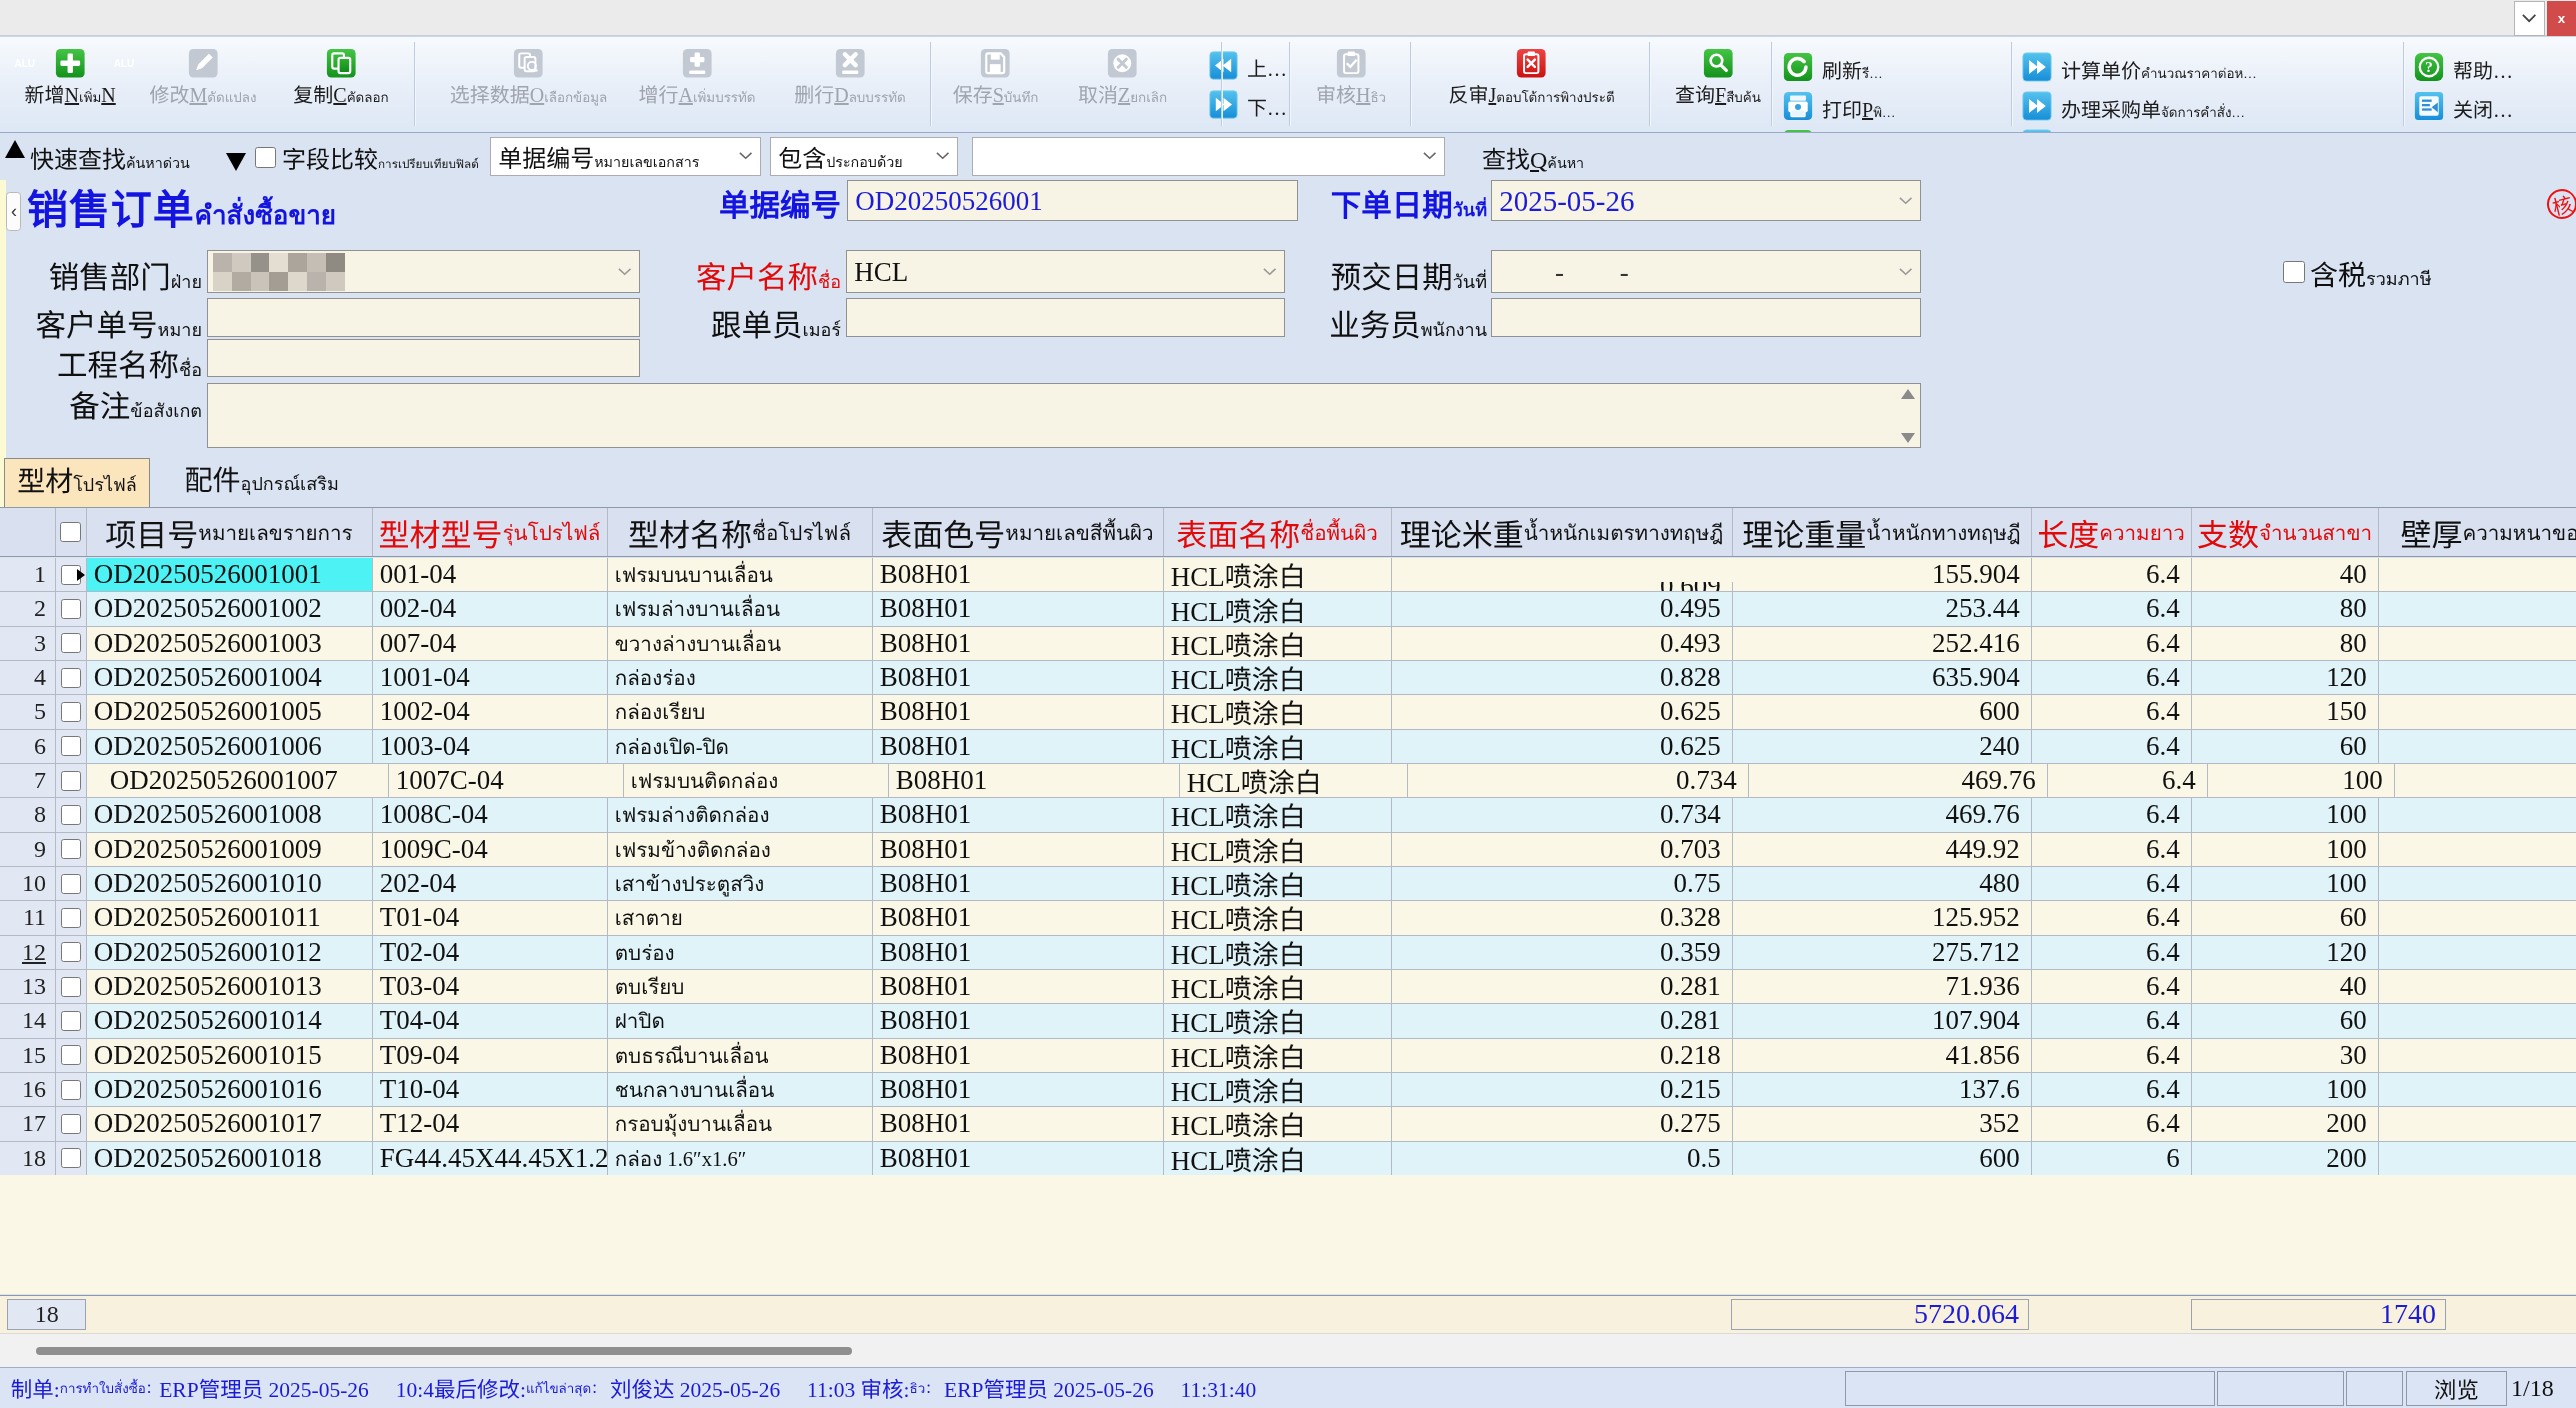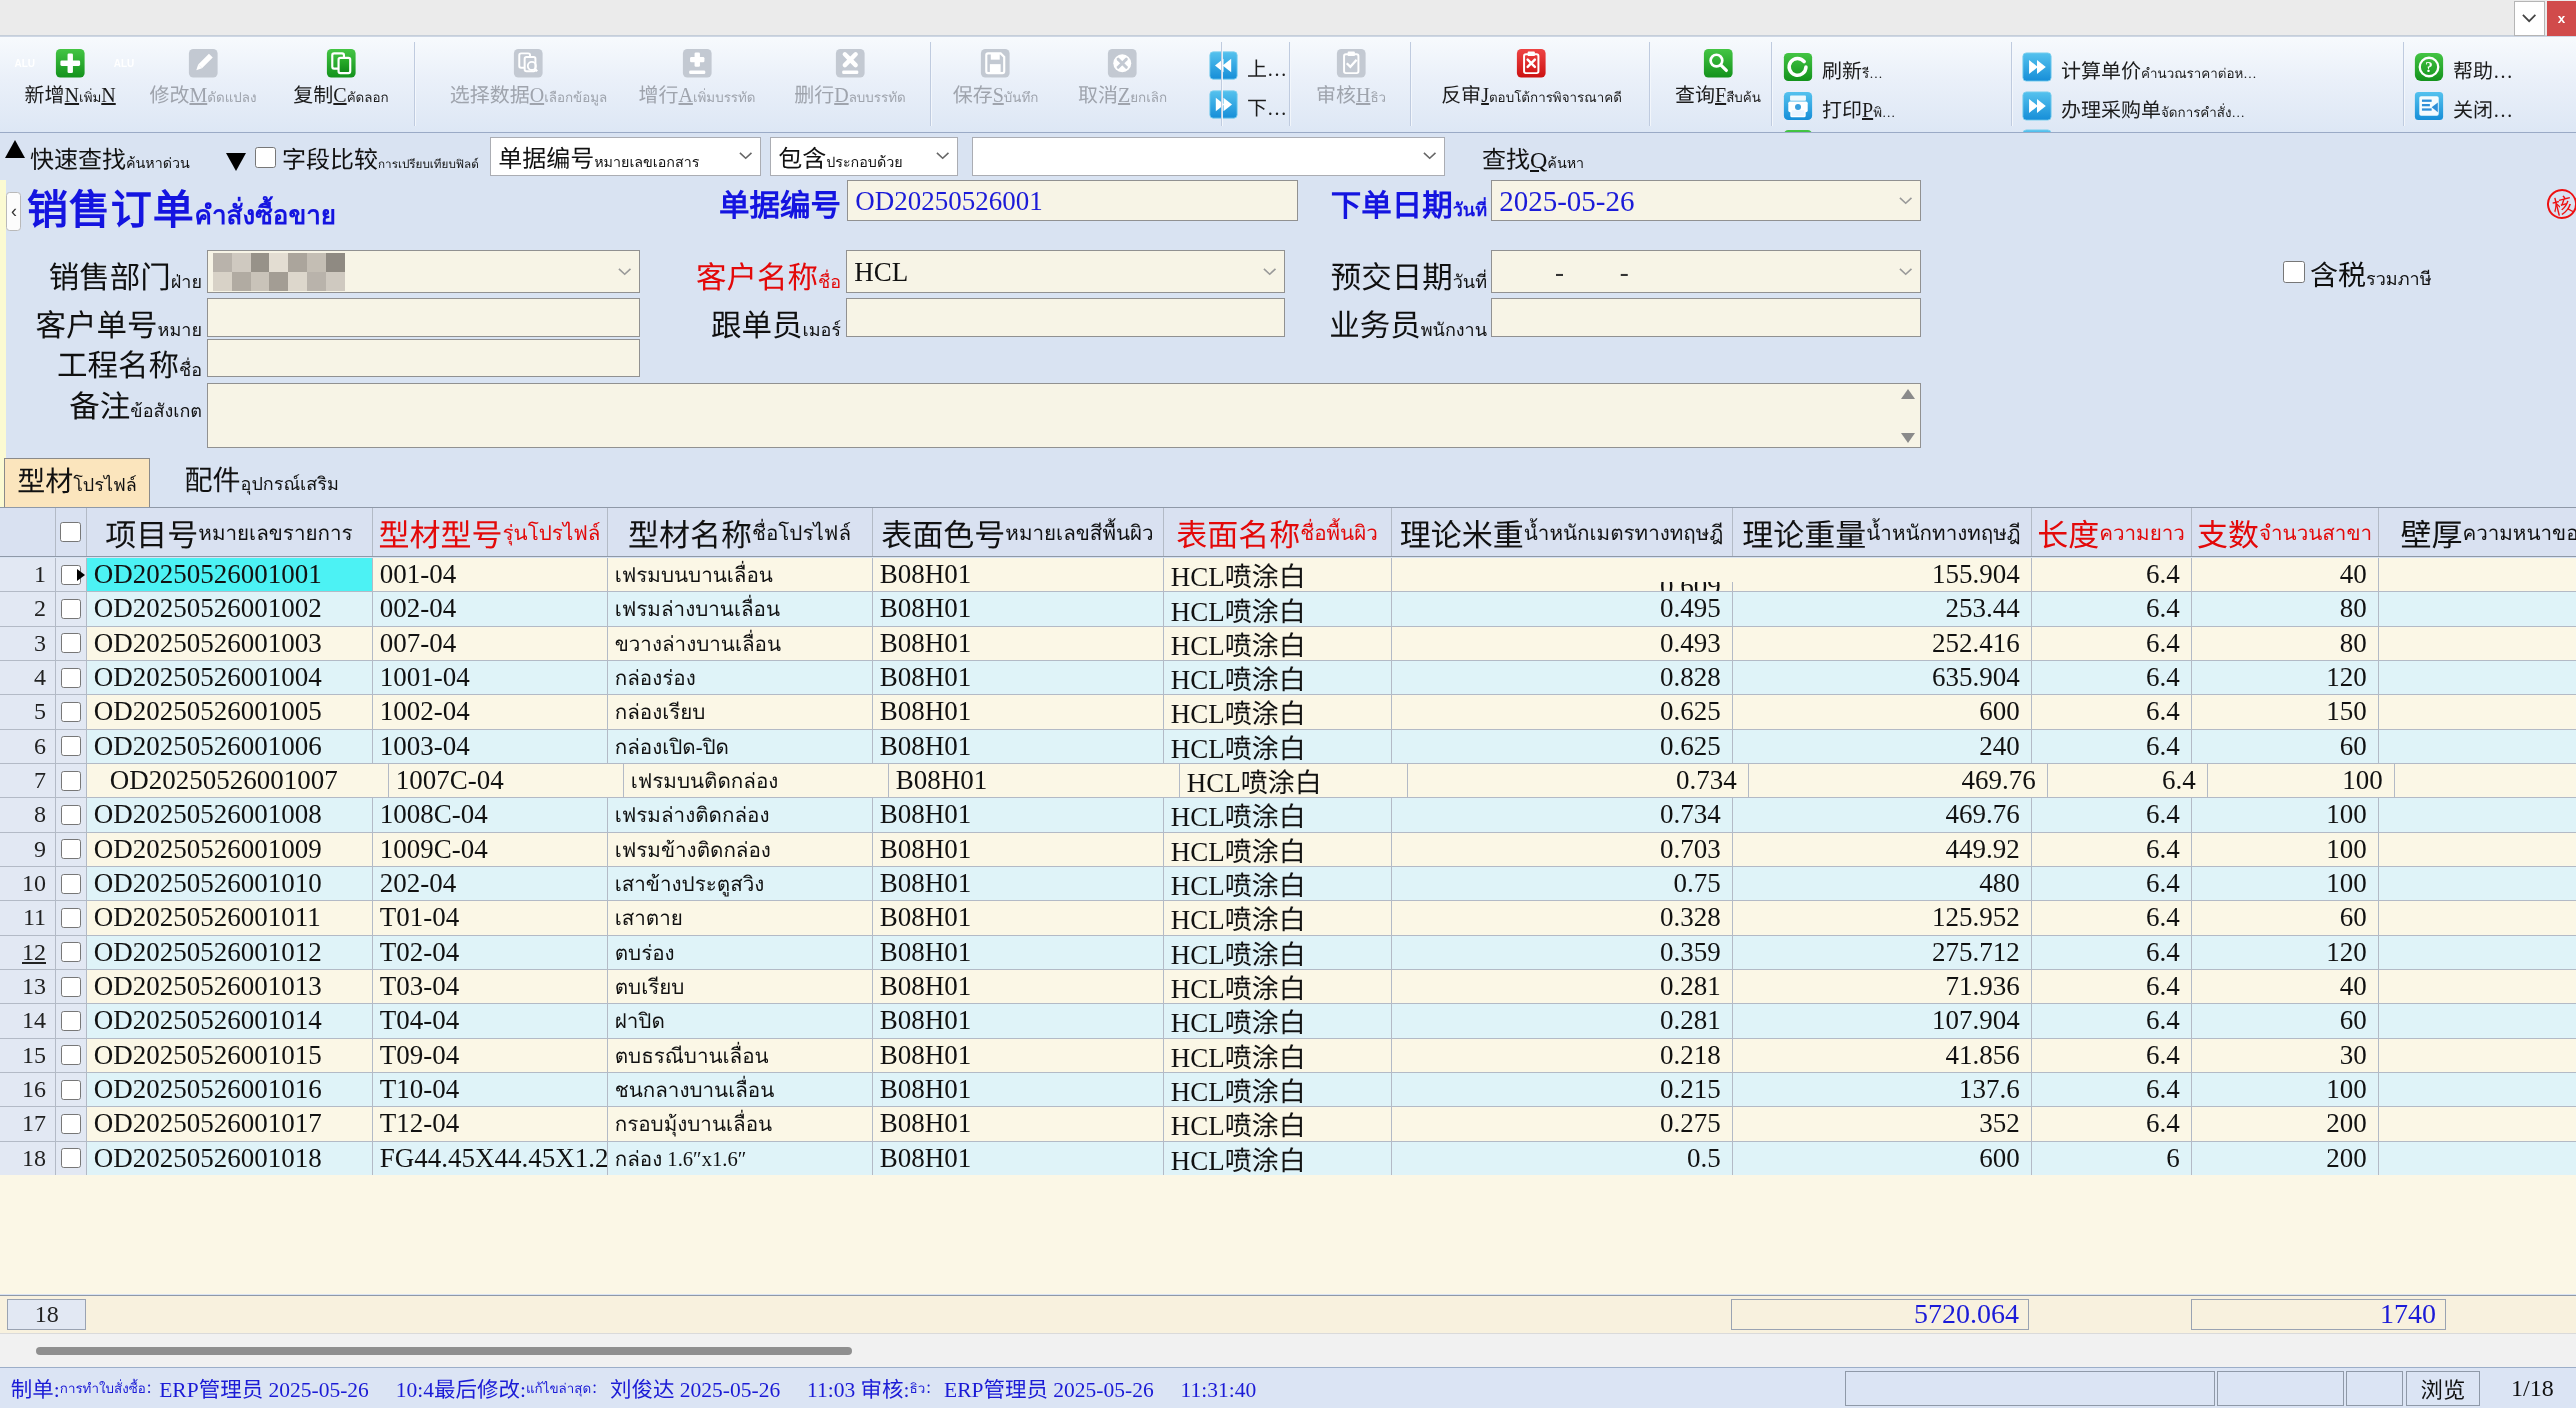--- a/index.html
+++ b/index.html
@@ -243,21 +243,21 @@
     <div class="tbtn " style="left:1424px;width:215px;">
     <span class="ticon"><svg width="30.5" height="30.5" viewBox="0 0 34 34">
           <rect x="1" y="1" width="32" height="32" rx="5" fill="url(#rgrad)"></rect>
           <rect x="9" y="7" width="16" height="21" rx="2" fill="none" stroke="#fff" stroke-width="2.2"></rect>
           <rect x="13" y="4" width="8" height="5" rx="1" fill="#fff"></rect>
           <g stroke="#fff" stroke-width="2.8" stroke-linecap="round">
             <line x1="13" y1="13" x2="21" y2="21"></line>
             <line x1="21" y1="13" x2="13" y2="21"></line>
           </g>
         </svg></span>
-    <span class="tlabel"><span class="zh">反审</span><span class="key">J</span><span class="th">ตอบโต้การพิจารณาคดี</span></span>
+    <span class="tlabel"><span class="zh">反审</span><span class="key">J</span><span class="th">ตอบโต้การพิางประตี</span></span>
     </div>
     <div class="tbtn " style="left:1665px;width:106px;">
     <span class="ticon"><svg width="30.5" height="30.5" viewBox="0 0 34 34">
           <rect x="1" y="1" width="32" height="32" rx="5" fill="url(#ggrad)"></rect>
           <circle cx="15" cy="14" r="6.5" fill="none" stroke="#fff" stroke-width="3"></circle>
           <line x1="20" y1="19" x2="26" y2="25" stroke="#fff" stroke-width="3.6" stroke-linecap="round"></line>
         </svg></span>
     <span class="tlabel"><span class="zh">查询</span><span class="key">F</span><span class="th">สืบค้น</span></span>
     </div>
     <div class="trow" style="left:1209px;top:14.3px;">
@@ -1196,16 +1196,16 @@
 
 <div class="hscroll">
   <div class="hthumb"></div>
 </div>
 
 <div class="statusbar">
   <div class="sbtext" id="sbtext"><span class="zh">制单:</span><span class="th">การทำใบสั่งซื้อ：</span><span class="zh">ERP管理员 2025-05-26　 10:4</span><span class="zh">最后修改:</span><span class="th">แก้ไขล่าสุด：</span><span class="zh"> 刘俊达 2025-05-26　 11:03 </span><span class="zh">审核:</span><span class="th">ธิว：</span><span class="zh"> ERP管理员 2025-05-26　 11:31:40</span></div>
   <div class="sb-cell" style="left:1845px;width:370px;"></div>
   <div class="sb-cell" style="left:2217px;width:127px;"></div>
   <div class="sb-cell" style="left:2346px;width:57px;"></div>
-  <div class="sb-cell" style="left:2406px;width:74px;text-align:center;">浏览</div>
+  <div class="sb-cell" style="left:2406px;width:101px;text-align:center;">浏览</div>
   <div class="sb-page" style="left:2511px;">1/18</div>
 </div>
 
 
 </body></html>

